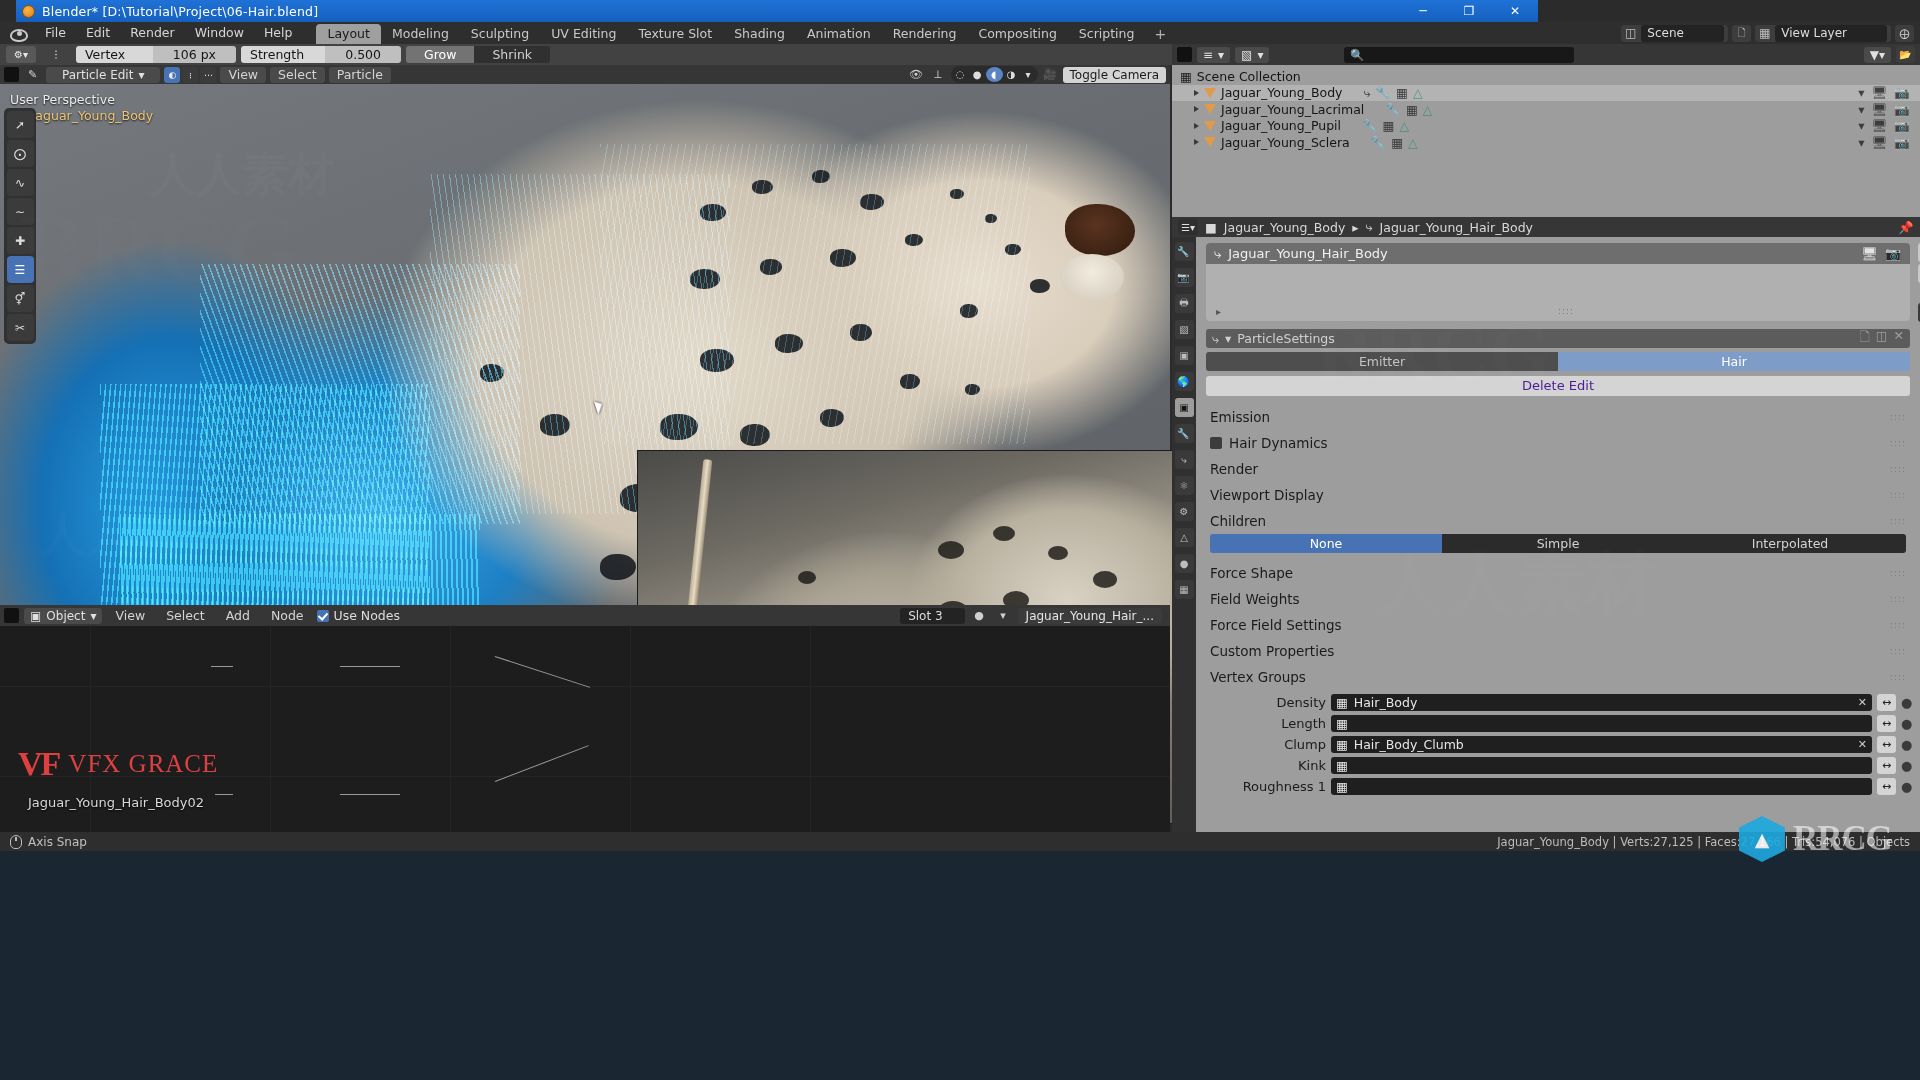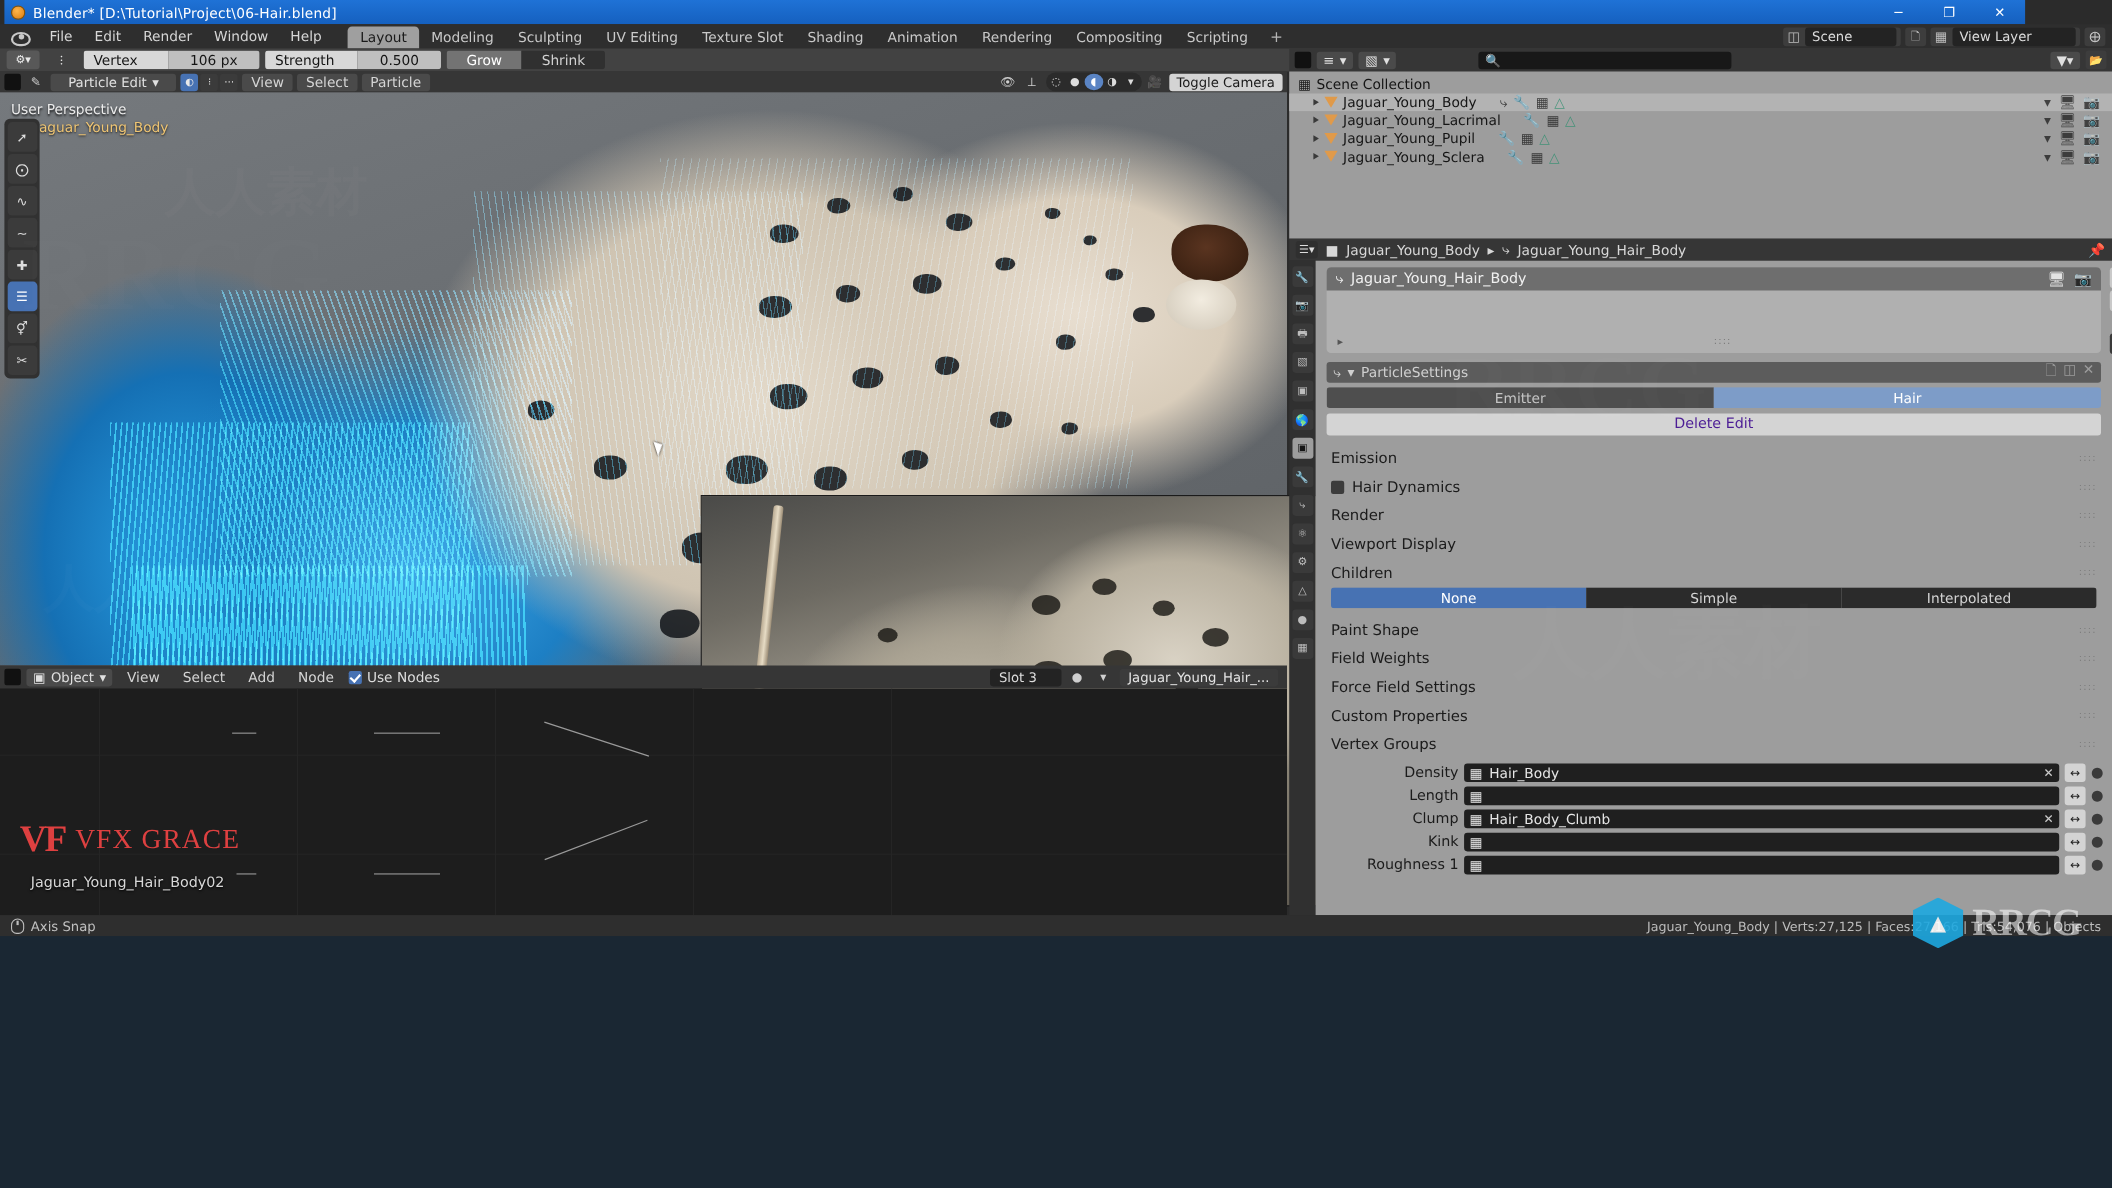--- a/index.html
+++ b/index.html
@@ -1,21 +1,21 @@
 <!DOCTYPE html>
 <html><head>
 <meta charset="utf-8">
 <style>
   * { box-sizing: border-box; margin:0; padding:0; }
   html,body { width:1920px; height:1080px; overflow:hidden;
     font-family:"DejaVu Sans", sans-serif; }
   body { background:#2b2b2b; font-size:15px; color:#e8e8e8; }
 
   
-  #titlebar{position:absolute;left:4px;top:0;width:1837px;height:22px;
+  #titlebar{position:absolute;left:16px;top:0;width:1522px;height:22px;
     background:linear-gradient(#1f72d6,#1560bf);display:flex;align-items:center;
     padding-left:6px;}
   #titlebar .tb-ico{width:13px;height:13px;border-radius:50%;
     background:radial-gradient(circle at 40% 35%,#ffb64a,#d97b12);margin-right:7px;
     border:1px solid #8a5200;}
   #titlebar .tb-text{font-size:12.5px;color:#fff;letter-spacing:.2px;}
   #titlebar .win-btns{margin-left:auto;display:flex;height:22px;}
   #titlebar .win-btns div{width:46px;height:22px;display:flex;align-items:center;
     justify-content:center;color:#fff;font-size:12px;}
 
@@ -653,21 +653,21 @@
 
   <div class="p-seg3">
     <div class="on">None</div>
     <div>Simple</div>
     <div>Interpolated</div>
   </div>
 
   <div style="height:5px"></div>
 
   <div class="p-panel">
-    <span>Paint Shape</span>
+    <span>Force Shape</span>
     <span class="dots">::::</span>
   </div>
   <div class="p-panel">
     <span>Field Weights</span>
     <span class="dots">::::</span>
   </div>
   <div class="p-panel">
     <span>Force Field Settings</span>
     <span class="dots">::::</span>
   </div>

